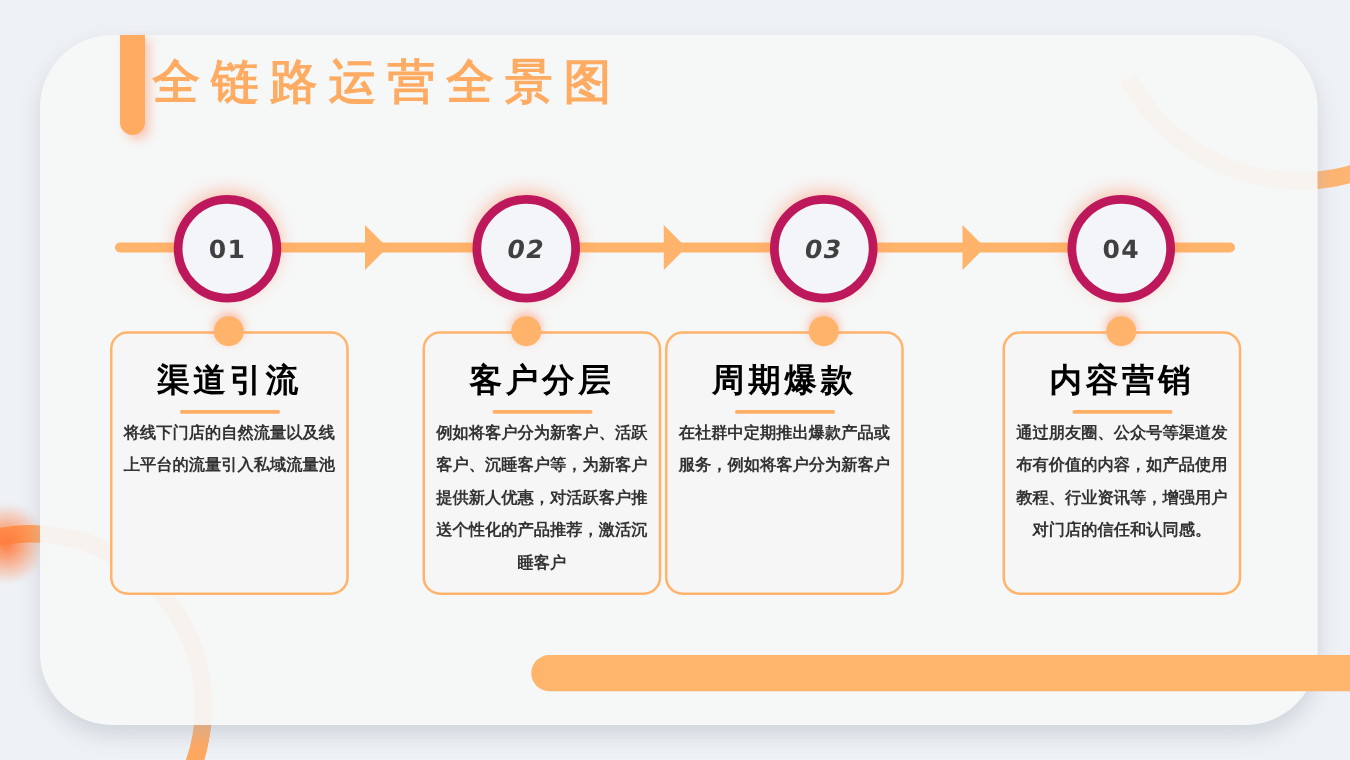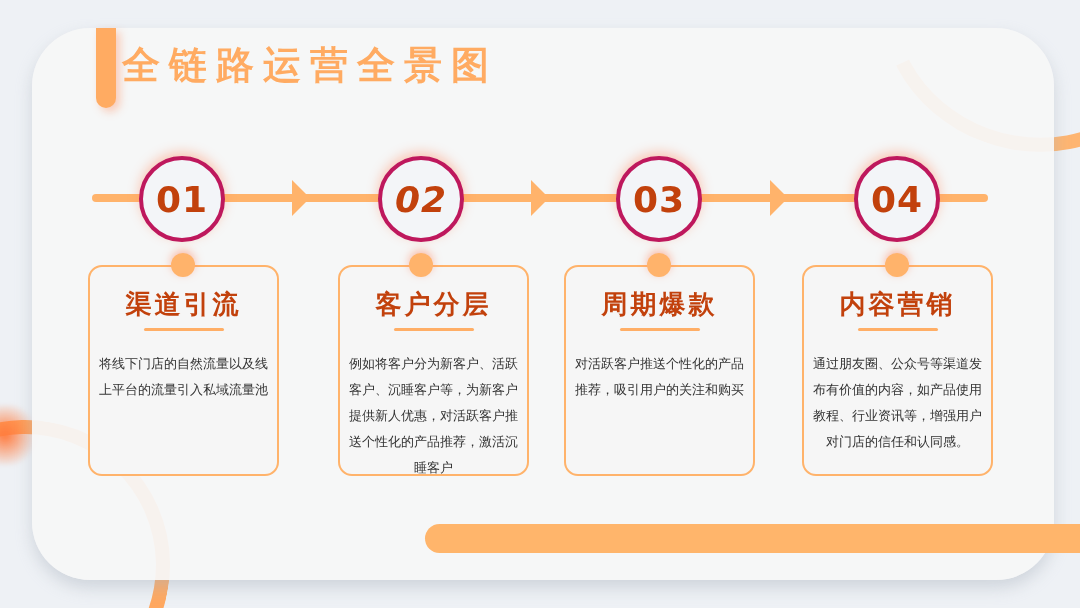--- a/index.html
+++ b/index.html
@@ -51,50 +51,50 @@
     }
     .arrow {
       position: absolute; top: 180px; width: 0; height: 0;
       border-top: 18px solid transparent; border-bottom: 18px solid transparent;
       border-left: 18px solid #ffb36b;
     }
     .num-circle {
       position: absolute; top: 156px; width: 86px; height: 86px;
       border-radius: 50%;
       background: #f3f5f8;
-      border: 4px solid #be185d;
+      border: 7px solid #be185d;
       box-shadow: 0 -4px 12px rgba(255,140,100,0.45);
       display: flex; align-items: center; justify-content: center;
-      font-size: 36px; font-weight: bold; color: #c2410c;
+      font-size: 20px; font-weight: bold; color: #404040;
       letter-spacing: 1px;
     }
     .dot {
       position: absolute; top: 253px; width: 24px; height: 24px;
       border-radius: 50%; background: #ffb36b;
       box-shadow: 0 -3px 8px rgba(255,130,90,0.5);
       z-index: 2;
     }
     .step-card {
       position: absolute; top: 265px; width: 191px; height: 211px;
       border: 2px solid #ffb36b; border-radius: 14px;
       background: #f6f6f6;
       text-align: center;
     }
     .step-title {
       margin-top: 20px;
       font-size: 26px; font-weight: bold; letter-spacing: 3px;
-      color: #c2410c;
+      color: #000000;
     }
     .step-underline {
       margin: 6px auto 0 auto; width: 80px; height: 3px;
       background: #ffae66; border-radius: 2px;
     }
     .step-desc {
-      margin-top: 20px; padding: 0 4px;
-      font-size: 13px; font-weight: normal; line-height: 26px;
+      margin-top: 3px; padding: 0 4px;
+      font-size: 13px; font-weight: bold; line-height: 26px;
       color: #333333;
     }
     .bottom-bar {
       position: absolute; left: 425px; top: 524px; width: 700px; height: 29px;
       background: #ffb56b; border-radius: 15px;
     }
   </style>
 </head>
 <body>
 
@@ -107,44 +107,44 @@
 <div class="title-bar"></div>
 <div class="title">全链路运营全景图</div>
 
 <div class="timeline-line"></div>
 <div class="arrow" style="left:292px;"></div>
 <div class="arrow" style="left:531px;"></div>
 <div class="arrow" style="left:770px;"></div>
 
 <div class="num-circle" style="left:139px;">01</div>
 <div class="num-circle" style="left:378px;font-style:italic;">02</div>
-<div class="num-circle" style="left:616px;">03</div>
+<div class="num-circle" style="left:616px;font-style:italic;">03</div>
 <div class="num-circle" style="left:854px;">04</div>
 
 <div class="dot" style="left:171px;"></div>
 <div class="dot" style="left:409px;"></div>
 <div class="dot" style="left:647px;"></div>
 <div class="dot" style="left:885px;"></div>
 
 <div class="step-card" style="left:88px;">
   <div class="step-title">渠道引流</div>
   <div class="step-underline"></div>
   <div class="step-desc">将线下门店的自然流量以及线上平台的流量引入私域流量池</div>
 </div>
 
 <div class="step-card" style="left:338px;">
   <div class="step-title">客户分层</div>
   <div class="step-underline"></div>
   <div class="step-desc">例如将客户分为新客户、活跃客户、沉睡客户等，为新客户提供新人优惠，对活跃客户推送个性化的产品推荐，激活沉睡客户</div>
 </div>
 
-<div class="step-card" style="left:564px;">
+<div class="step-card" style="left:532px;">
   <div class="step-title">周期爆款</div>
   <div class="step-underline"></div>
-  <div class="step-desc">对活跃客户推送个性化的产品推荐，吸引用户的关注和购买</div>
+  <div class="step-desc">在社群中定期推出爆款产品或服务，例如将客户分为新客户</div>
 </div>
 
 <div class="step-card" style="left:802px;">
   <div class="step-title">内容营销</div>
   <div class="step-underline"></div>
   <div class="step-desc">通过朋友圈、公众号等渠道发布有价值的内容，如产品使用教程、行业资讯等，增强用户对门店的信任和认同感。</div>
 </div>
 
 <div class="bottom-bar"></div>
 

